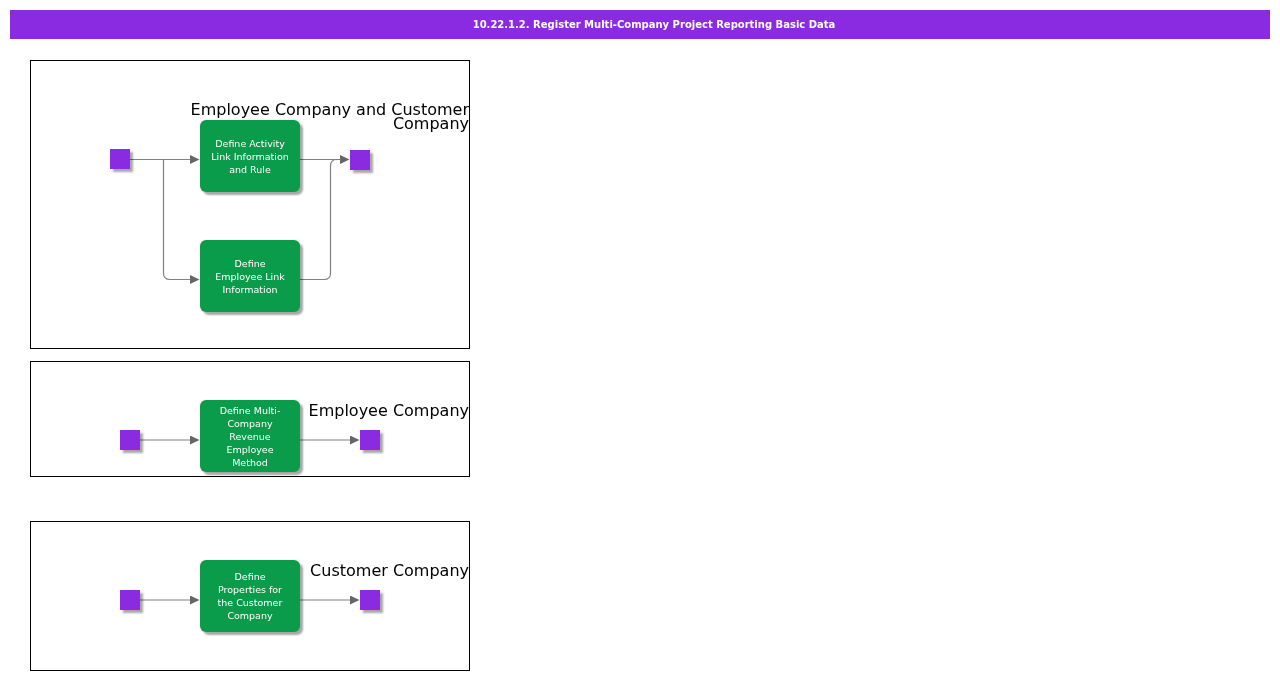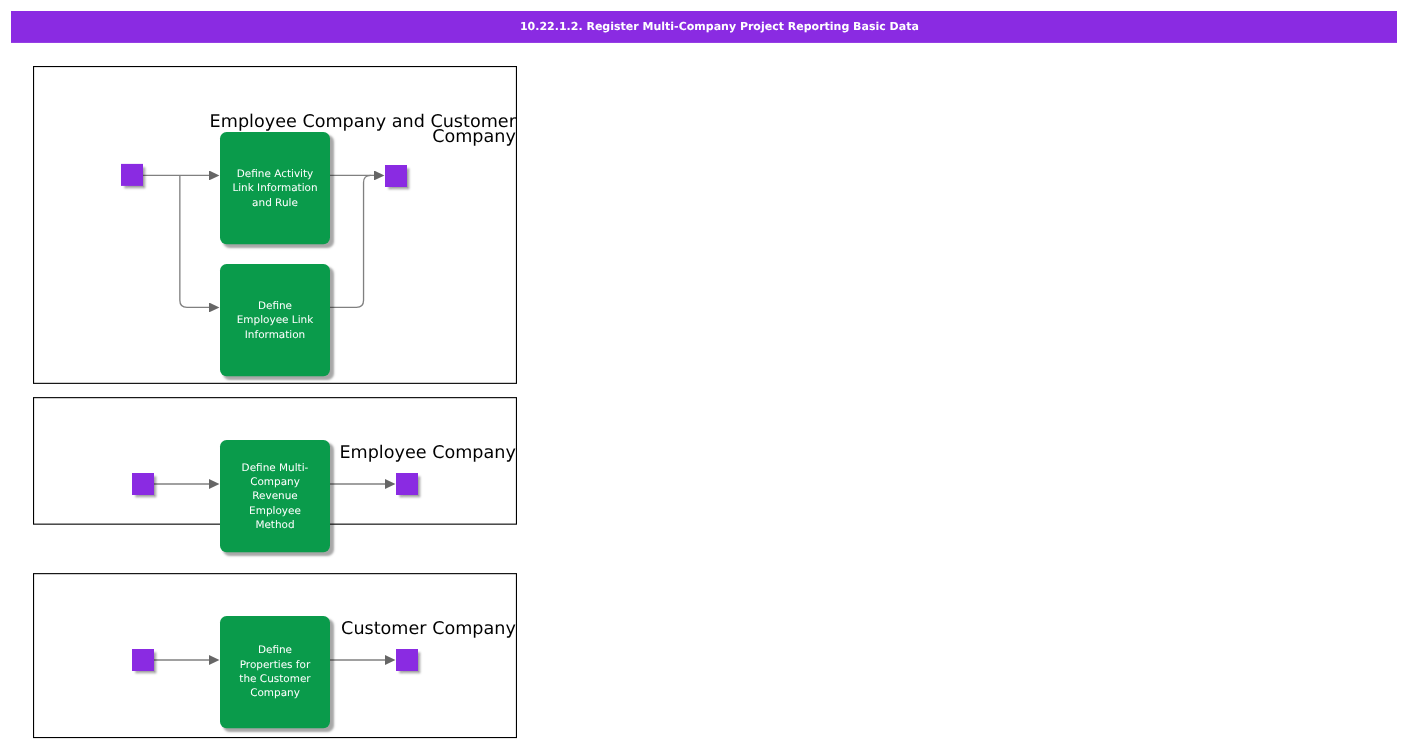--- a/index.html
+++ b/index.html
@@ -39,21 +39,21 @@
   .lane-2{top:361px;height:116px;}
   .lane-3{top:521px;height:150px;}
 
   .lane-title{
     position:absolute;left:0;top:6px;width:100%;
     text-align:right;color:var(--lane-title-text);
     font-size:16px;line-height:14px;white-space:pre-line;margin-top:36px;
   }
 
   .task{
-    position:absolute;width:100px;height:102px;
+    position:absolute;width:100px;height:72px;
     background:var(--node-green);
     border-radius:6px;
     box-shadow:3px 3px 2px rgba(0,0,0,0.35);
     display:flex;align-items:center;justify-content:center;
     color:var(--node-text);text-align:center;
     font-size:9.5px;line-height:13px;white-space:pre-line;
     cursor:pointer;
   }
   .sq{
     position:absolute;width:20px;height:20px;

